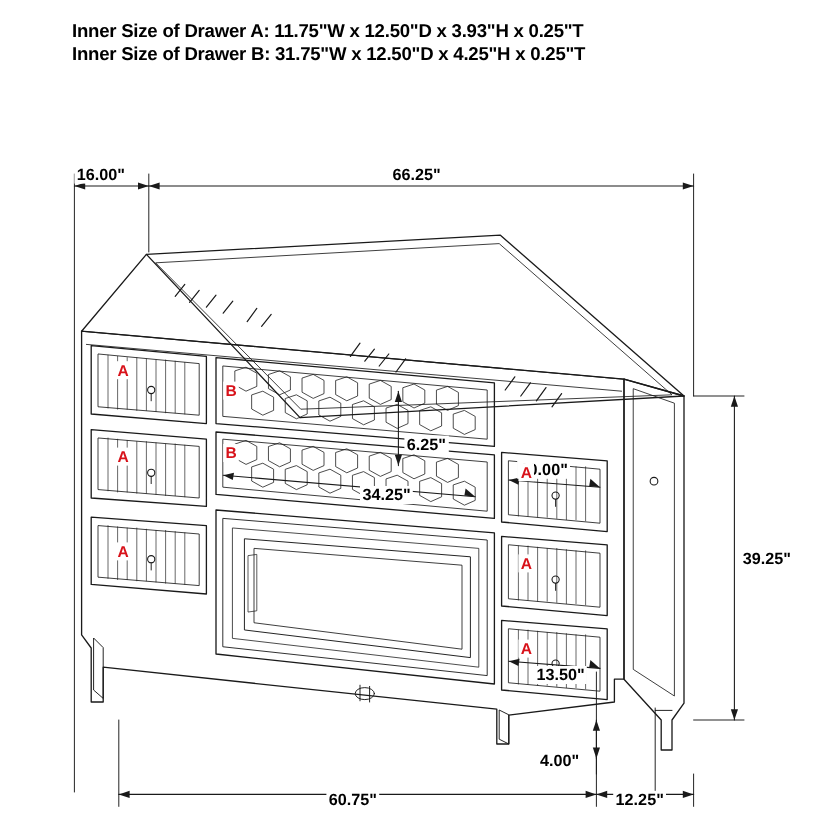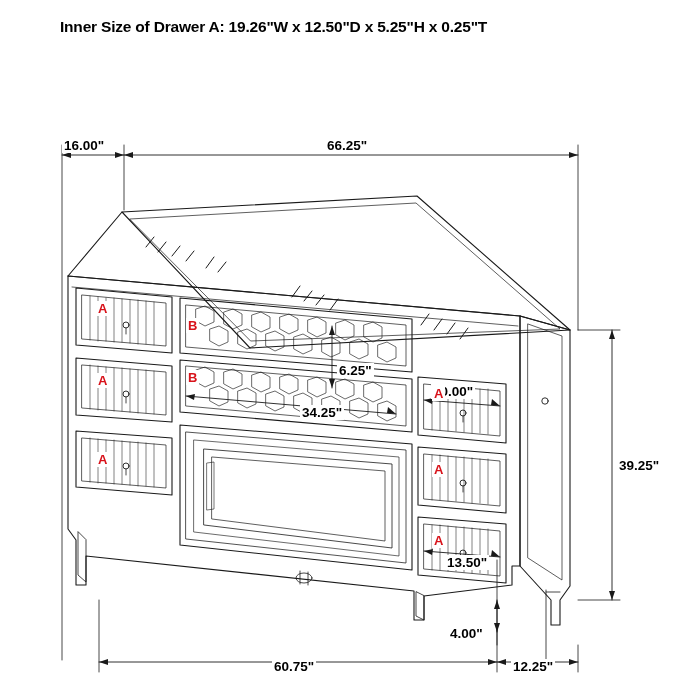--- a/index.html
+++ b/index.html
@@ -56,21 +56,22 @@
     background: #ffffff;
     line-height: 1;
     padding: 1px 2px;
   }
 </style>
 </head>
 <body>
 
 <div id="stage">
 
-  <div class="spec-line" id="spec1">Inner Size of Drawer A: 19.26"W x 12.50"D x 5.25"H x 0.25"T</div>
+  <div class="spec-line" id="spec1">Inner Size of Drawer A: 11.75"W x 12.50"D x 3.93"H x 0.25"T</div>
+  <div class="spec-line" id="spec2">Inner Size of Drawer B: 31.75"W x 12.50"D x 4.25"H x 0.25"T</div>
 
   <svg id="drawing" viewBox="0 0 700 700">
     <g fill="none" stroke="#1a1a1a" stroke-width="1.1" stroke-linejoin="round" stroke-linecap="round">
 
       <g stroke-width="0.8">
         <line x1="62" y1="145" x2="62" y2="660"></line>
         <line x1="124" y1="145" x2="124" y2="210"></line>
         <line x1="578" y1="145" x2="578" y2="330"></line>
         <line x1="99" y1="600" x2="99" y2="672"></line>
         <line x1="497" y1="560" x2="497" y2="672"></line>

